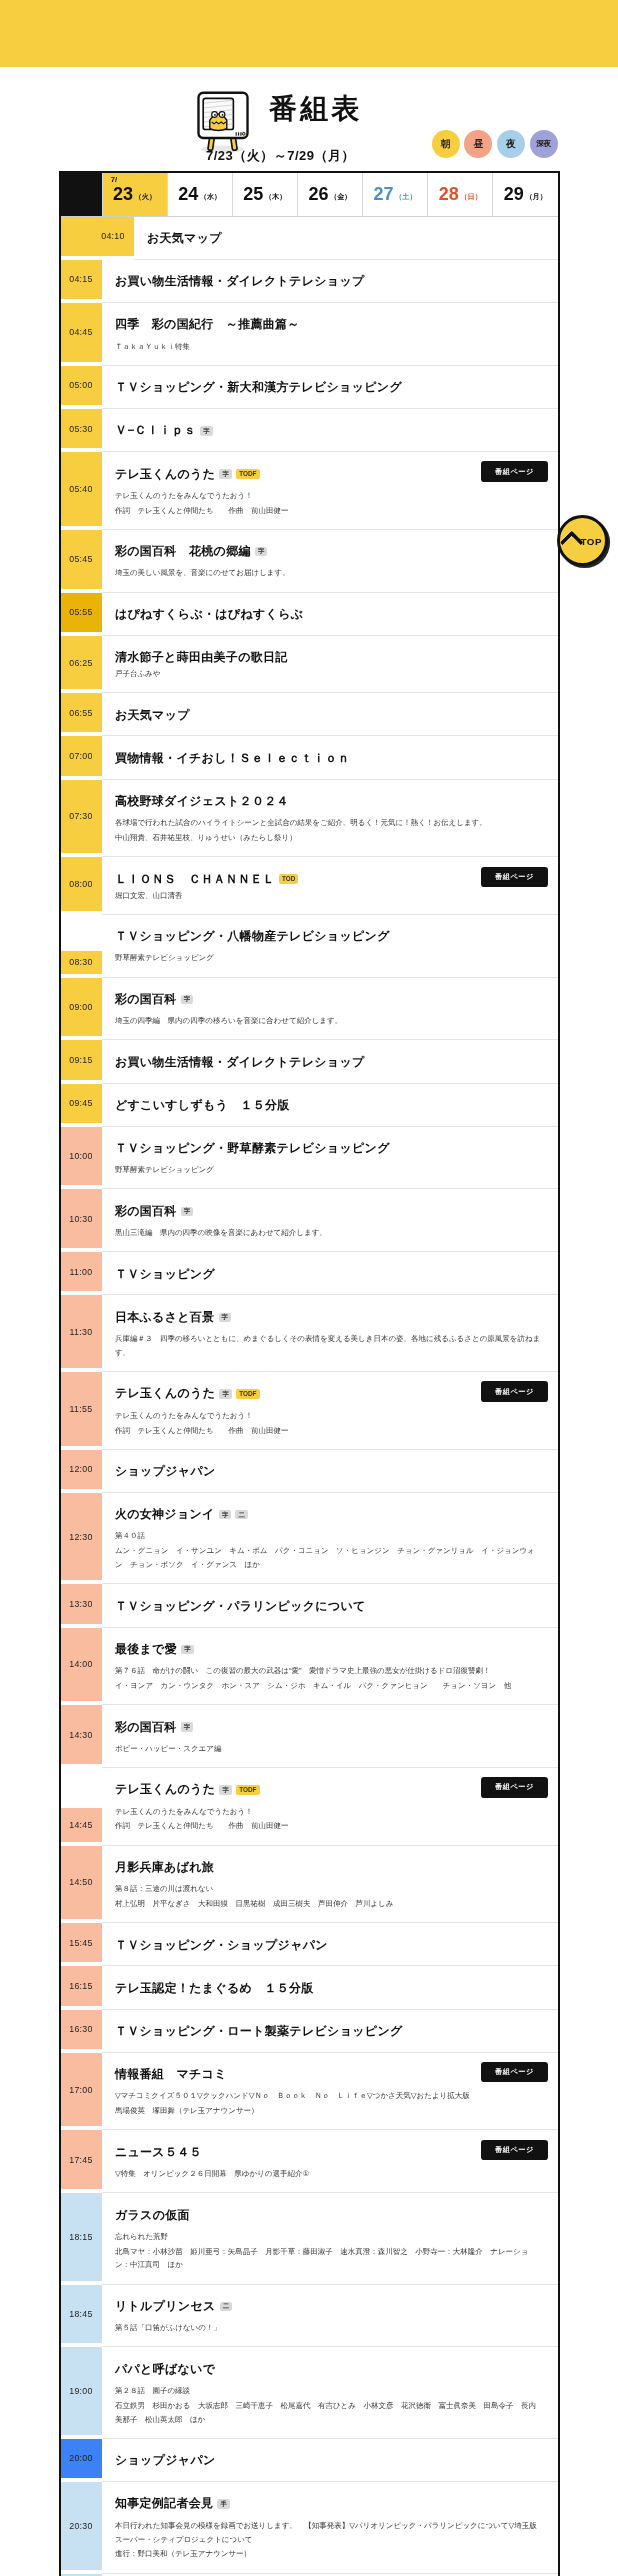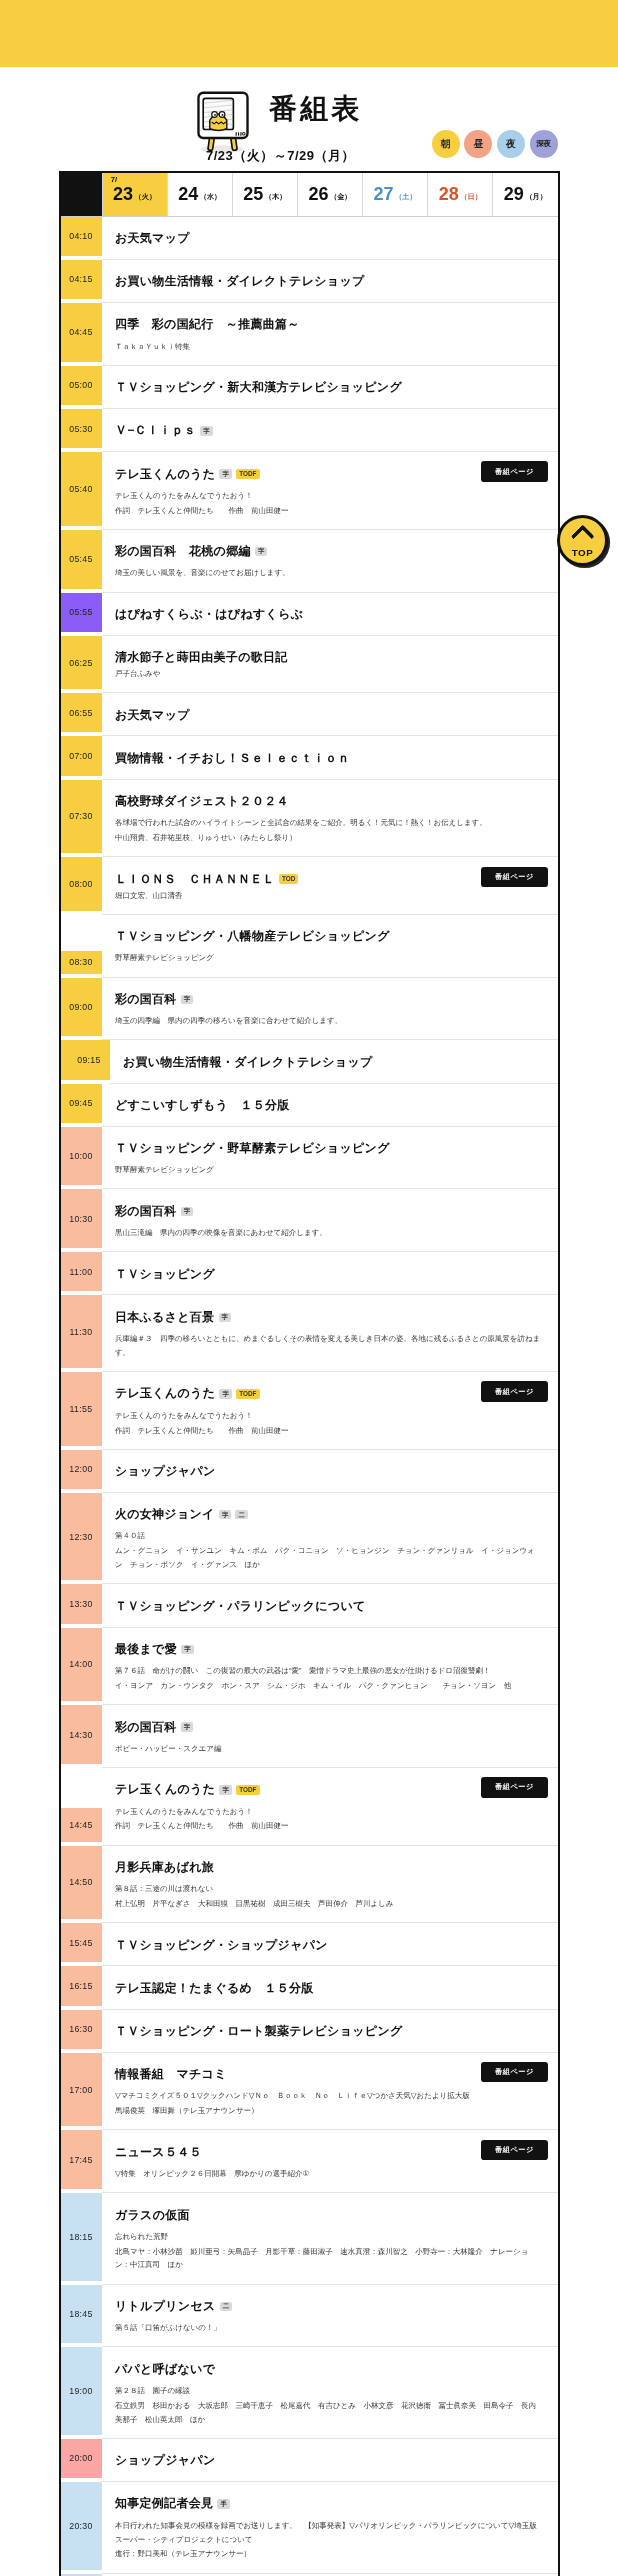--- a/index.html
+++ b/index.html
@@ -34,21 +34,21 @@
   .p-title{font-size:12px;font-weight:800;color:#111;letter-spacing:0.3px;}
   .badge{display:inline-block;font-size:6.4px;font-weight:700;color:#333;background:#d9d9d9;
     border-radius:2.1px;padding:1.5px 3.1px;line-height:1;}
   .badge.yellow{background:#f6ce3f;}
   .p-desc,.p-cast{font-size:7.5px;color:#333;line-height:1.85;margin-top:6.2px;max-width:428px;}
   .p-cast{margin-top:1px;}
   .page-btn{position:absolute;top:9.3px;right:9.3px;background:#111;color:#fff;font-size:7.2px;font-weight:700;
     padding:5.2px 14.4px;border-radius:3.1px;text-decoration:none;letter-spacing:0.5px;cursor:pointer;}
   
   .top-btn{position:absolute;top:515px;left:557px;width:45px;height:45px;border-radius:50%;
-    background:#f6ce3f;border:3.6px solid #111;display:flex;flex-direction:column;align-items:center;justify-content:center;
+    background:#f6ce3f;border:3.6px solid #111;display:flex;flex-direction:row;align-items:center;justify-content:center;
     cursor:pointer;box-shadow:2.1px 2.1px 0 rgba(0,0,0,.85);}
   .top-chev{width:13.4px;height:13.4px;border-top:4.1px solid #111;border-left:4.1px solid #111;border-radius:2.6px;
     transform:rotate(45deg);margin-top:5.2px;}
   .top-label{font-size:9.8px;font-weight:800;color:#111;letter-spacing:0.5px;margin-top:1px;}
 </style>
 </head>
 <body>
 
 <div class="topbar"></div>
 
@@ -123,21 +123,21 @@
         <span class="n" style="color: rgb(220, 82, 38);">28</span>
         <span class="d" style="color: rgb(220, 82, 38);">（日）</span>
       </div>
       <div class="day-cell">
         <span class="n">29</span>
         <span class="d">（月）</span>
       </div>
     </div>
   <div>
       <div class="row">
-        <div class="time" style="background: rgb(246, 206, 63);">04:10</div>
+        <div class="time" style="background: rgb(246, 206, 63); padding-left: 32px;">04:10</div>
         <div class="content">
           <div class="title-line">
             <span class="p-title">お天気マップ</span>
           </div>
         </div>
       </div>
       <div class="row">
         <div class="time" style="background: rgb(246, 206, 63);">04:15</div>
         <div class="content">
           <div class="title-line">
@@ -188,21 +188,21 @@
         <div class="time" style="background: rgb(246, 206, 63);">05:45</div>
         <div class="content">
           <div class="title-line">
             <span class="p-title">彩の国百科　花桃の郷編</span>
             <span class="badge">字</span>
           </div>
           <div class="p-desc">埼玉の美しい風景を、音楽にのせてお届けします。</div>
         </div>
       </div>
       <div class="row">
-        <div class="time" style="background: #8b5cf6;">05:55</div>
+        <div class="time" style="background: #eab308;">05:55</div>
         <div class="content">
           <div class="title-line">
             <span class="p-title">はぴねすくらぶ・はぴねすくらぶ</span>
           </div>
         </div>
       </div>
       <div class="row">
         <div class="time" style="background: rgb(246, 206, 63);">06:25</div>
         <div class="content">
           <div class="title-line">
@@ -261,21 +261,21 @@
         <div class="time" style="background: rgb(246, 206, 63); text-align: right;">09:00</div>
         <div class="content">
           <div class="title-line">
             <span class="p-title">彩の国百科</span>
             <span class="badge">字</span>
           </div>
           <div class="p-desc">埼玉の四季編　県内の四季の移ろいを音楽に合わせて紹介します。</div>
         </div>
       </div>
       <div class="row">
-        <div class="time" style="background: rgb(246, 206, 63); padding-left: 8px;">09:15</div>
+        <div class="time" style="background: rgb(246, 206, 63);">09:15</div>
         <div class="content">
           <div class="title-line">
             <span class="p-title">お買い物生活情報・ダイレクトテレショップ</span>
           </div>
         </div>
       </div>
       <div class="row">
         <div class="time" style="background: rgb(246, 206, 63);">09:45</div>
         <div class="content">
           <div class="title-line">
@@ -474,21 +474,21 @@
         <div class="time" style="background: rgb(200, 225, 242);">19:00</div>
         <div class="content">
           <div class="title-line">
             <span class="p-title">パパと呼ばないで</span>
           </div>
           <div class="p-desc">第２８話　園子の縁談</div>
           <div class="p-cast">石立鉄男　杉田かおる　大坂志郎　三崎千恵子　松尾嘉代　有吉ひとみ　小林文彦　花沢徳衛　冨士眞奈美　田島令子　長内美那子　松山英太郎　ほか</div>
         </div>
       </div>
       <div class="row">
-        <div class="time" style="background: #fca5a5; text-align: center;">20:00</div>
+        <div class="time" style="background: #3b82f6; text-align: center;">20:00</div>
         <div class="content">
           <div class="title-line">
             <span class="p-title">ショップジャパン</span>
           </div>
         </div>
       </div>
       <div class="row">
         <div class="time" style="background: rgb(200, 225, 242);">20:30</div>
         <div class="content">
           <div class="title-line">

